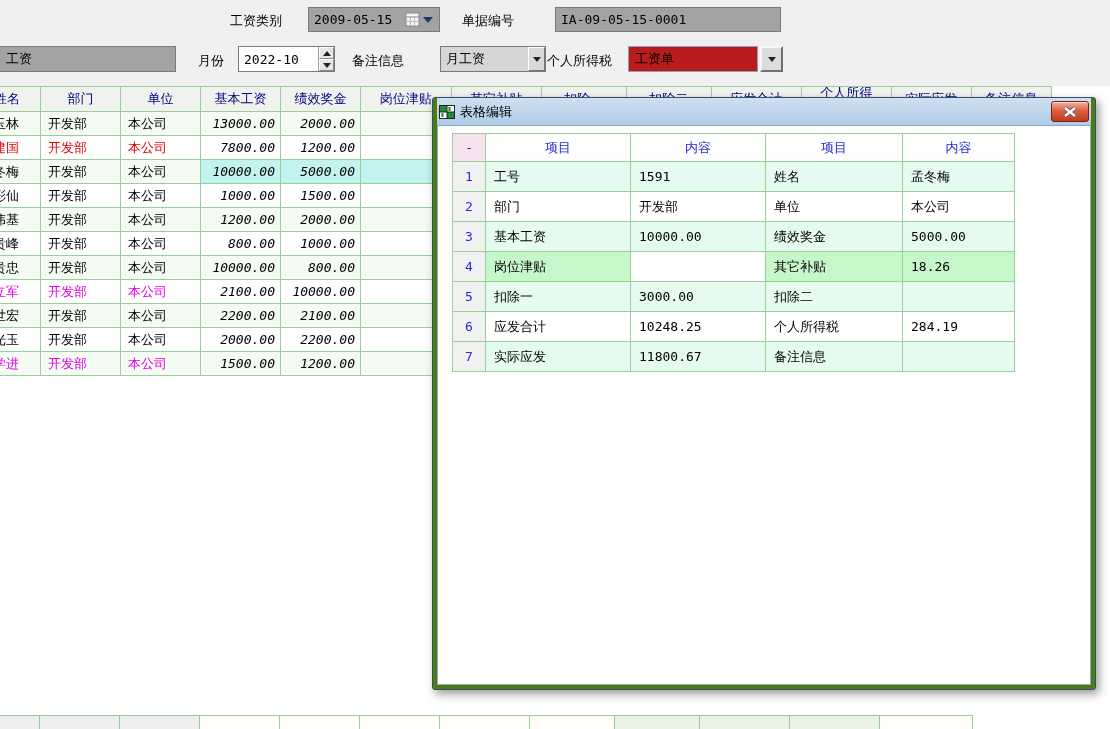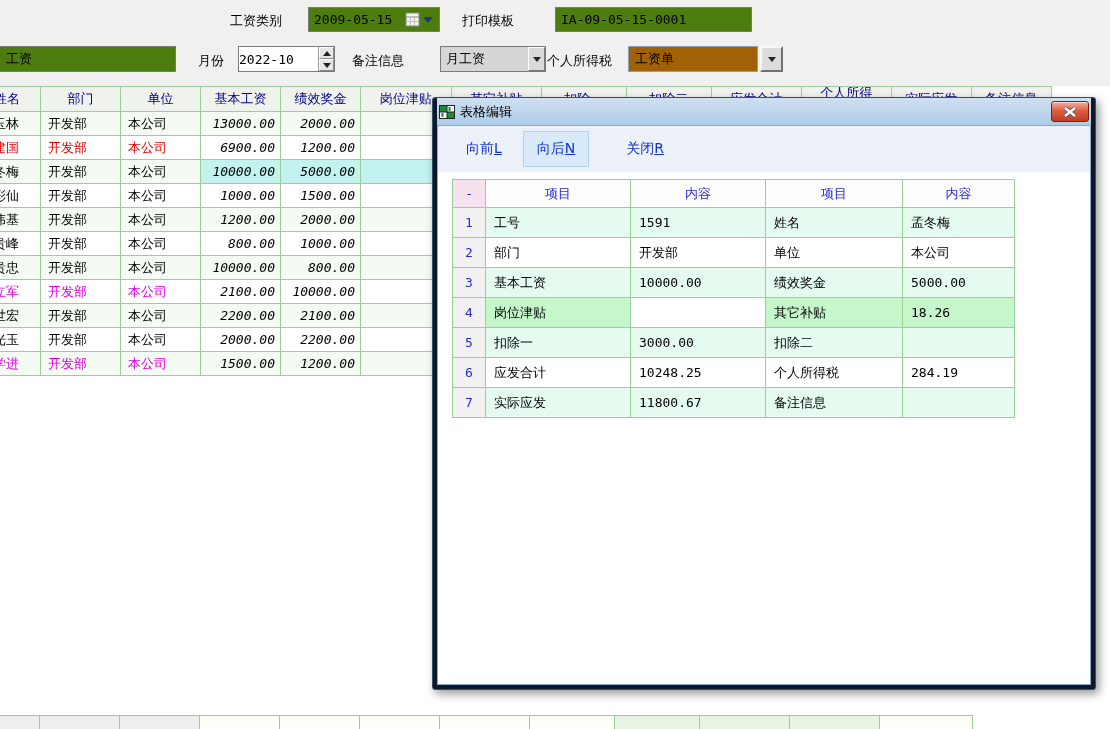--- a/index.html
+++ b/index.html
@@ -6,37 +6,37 @@
   html,body { margin:0; padding:0; }
   body {
     width:1110px; height:729px; position:relative; overflow:hidden;
     background:#f0f0f0; font-family:"DejaVu Sans", sans-serif; font-size:13px; color:#000;
   }
   .mono { font-family:"DejaVu Sans Mono", monospace; }
 
   
   .top-panel { position:absolute; left:0; top:0; width:1110px; height:86px; background:#f0f0f0; }
   .lbl { position:absolute; white-space:nowrap; }
-  .field { position:absolute; background:#4d7c0f; border:1px solid #7a7a7a; display:flex; align-items:center; }
+  .field { position:absolute; background:#a3a3a3; border:1px solid #7a7a7a; display:flex; align-items:center; }
   .field .val { padding-left:5px; white-space:nowrap; overflow:hidden; }
   .cal-icon { margin-left:auto; margin-right:3px; flex:0 0 auto; }
   .dd-tri { width:0; height:0; border-left:5px solid transparent; border-right:5px solid transparent;
             border-top:6px solid #1c3b6e; margin-right:6px; flex:0 0 auto; }
   .spin-box { position:absolute; background:#fff; border:1px solid #7a7a7a; display:flex; }
-  .spin-box .val { flex:1; display:flex; align-items:center; }
+  .spin-box .val { flex:1; padding-left:5px; display:flex; align-items:center; }
   .spin-btns { width:16px; display:flex; flex-direction:column; border-left:1px solid #9a9a9a; }
   .spin-btns span { flex:1; background:#e6e6e6; border:1px solid #fff; border-right-color:#888; border-bottom-color:#888;
                     display:flex; align-items:center; justify-content:center; }
   .tri-up { width:0;height:0;border-left:4px solid transparent;border-right:4px solid transparent;border-bottom:5px solid #222; }
   .tri-dn { width:0;height:0;border-left:4px solid transparent;border-right:4px solid transparent;border-top:5px solid #222; }
   .combo-gray { position:absolute; background:#d6d6d6; border:1px solid #7a7a7a; display:flex; align-items:center; }
   .combo-gray .val { flex:1; padding-left:5px; }
   .combo-btn { width:17px; align-self:stretch; background:#d9d9d9; border:1px solid #fff; border-right-color:#777; border-bottom-color:#777;
                display:flex; align-items:center; justify-content:center; }
-  .combo-blue { position:absolute; background:#a16207; border:1px solid #88a0b8; display:flex; align-items:center; }
+  .combo-blue { position:absolute; background:#b91c1c; border:1px solid #88a0b8; display:flex; align-items:center; }
   .combo-blue .val { padding-left:6px; }
   .btn3d { position:absolute; background:#dcdcdc; border:2px solid #f8f8f8; border-right-color:#707070; border-bottom-color:#707070;
            display:flex; align-items:center; justify-content:center; }
 
   
   .main-area { position:absolute; left:0; top:86px; width:1110px; height:643px; background:#fff; }
   table.sal { border-collapse:collapse; table-layout:fixed; position:absolute; left:-14px; top:0; }
   table.sal th, table.sal td { border:1px solid #9ccc9c; padding:0; overflow:hidden; white-space:nowrap; font-weight:normal; }
   table.sal th { background:#f0f2ee; color:#000080; height:25px; text-align:center; }
   table.sal td { height:24px; }
@@ -48,21 +48,21 @@
   .narrow { width:58px; margin:0 auto; white-space:normal; line-height:12px; }
 
   
   .bottom-strip { position:absolute; left:0; top:629px; height:14px; display:flex; border-top:1px solid #9ccc9c; background:#fff; }
   .bottom-strip div { height:14px; border-right:1px solid #9ccc9c; background:#fffef9; }
   .bottom-strip div.gray  { background:#eeeeee; }
   .bottom-strip div.green { background:#e9f3e3; }
 
   
   .dialog { position:absolute; left:432px; top:97px; width:664px; height:593px;
-            background:#0f172a; border:1px solid #31506e; border-radius:3px;
+            background:#4d7c0f; border:1px solid #31506e; border-radius:3px;
             box-shadow:3px 4px 10px rgba(0,0,0,.4); padding:0 4px 4px; z-index:10; }
   .dlg-titlebar { height:27px; display:flex; align-items:center; padding:0 2px;
                   background:linear-gradient(#cfe0f1,#aecbe8); }
   .dlg-title { margin-left:5px; }
   .dlg-close { margin-left:auto; width:38px; height:21px; border-radius:3px; border:1px solid #7e1f14;
                background:linear-gradient(#f2b3a2, #dd5f43 45%, #c03b22);
                box-shadow:inset 0 1px 0 rgba(255,255,255,.55); display:flex; align-items:center; justify-content:center; }
   .dlg-body { background:#fff; border:1px solid #8aa8c8; height:calc(100% - 27px); }
   .dlg-toolbar { height:46px; background:#edf2fa; display:flex; align-items:center; padding-left:14px; gap:7px; }
   .dlg-toolbar .tbtn { padding:8px 13px; color:#1133cc; font-size:14px; background:transparent; border:1px solid transparent; }
@@ -87,22 +87,22 @@
     <span class="val mono">2009-05-15</span>
     <svg class="cal-icon" width="15" height="15" viewBox="0 0 15 15">
       <rect x="1" y="1" width="13" height="13" fill="#f4f4f4" stroke="#888"></rect>
       <line x1="1" y1="5" x2="14" y2="5" stroke="#888"></line>
         <line x1="5.5" y1="5" x2="5.5" y2="14" stroke="#bbb"></line>
       <line x1="9.5" y1="5" x2="9.5" y2="14" stroke="#bbb"></line>
         <line x1="1" y1="9.5" x2="14" y2="9.5" stroke="#bbb"></line>
     </svg>
     <span class="dd-tri"></span>
   </div>
-  <span class="lbl" style="left:462px; top:12px;">打印模板</span>
-  <div class="field" style="left:555px; top:7px; width:197px; height:25px;">
+  <span class="lbl" style="left:462px; top:12px;">单据编号</span>
+  <div class="field" style="left:555px; top:7px; width:226px; height:25px;">
     <span class="val mono">IA-09-05-15-0001</span>
   </div>
 
   <div class="field" style="left:-4px; top:46px; width:180px; height:26px;">
     <span class="val" style="padding-left:9px;">工资</span>
   </div>
   <span class="lbl" style="left:198px; top:52px;">月份</span>
   <div class="spin-box" style="left:238px; top:46px; width:97px; height:26px;">
     <span class="val mono">2022-10</span>
     <span class="spin-btns">
@@ -179,21 +179,21 @@
           <td></td>
           <td></td>
           <td></td>
           <td></td>
           <td></td>
     </tr>
     <tr>
       <td class="txt name"><span style="color: rgb(230, 0, 0);">建国</span></td>
       <td class="txt" style="color: rgb(230, 0, 0);">开发部</td>
       <td class="txt" style="color: rgb(230, 0, 0);">本公司</td>
-      <td class="num">6900.00</td>
+      <td class="num">7800.00</td>
       <td class="num">1200.00</td>
       <td class="num"></td>
       <td></td>
           <td></td>
           <td></td>
           <td></td>
           <td></td>
           <td></td>
           <td></td>
     </tr>
@@ -366,25 +366,20 @@
     <span class="dlg-close">
       <svg width="12" height="10" viewBox="0 0 12 10">
         <line x1="1" y1="1" x2="11" y2="9" stroke="#555" stroke-width="4"></line>
           <line x1="11" y1="1" x2="1" y2="9" stroke="#555" stroke-width="4"></line>
         <line x1="1" y1="1" x2="11" y2="9" stroke="#fff" stroke-width="2.4"></line>
           <line x1="11" y1="1" x2="1" y2="9" stroke="#fff" stroke-width="2.4"></line>
       </svg>
     </span>
   </div>
   <div class="dlg-body">
-    <div class="dlg-toolbar">
-      <span class="tbtn"><span>向前</span><u>L</u></span>
-      <span class="tbtn active"><span>向后</span><u>N</u></span>
-      <span class="tbtn" style="margin-left:16px;"><span>关闭</span><u>R</u></span>
-    </div>
 
     <table class="dg">
       <colgroup>
           <col style="width:33px">
           <col style="width:145px">
           <col style="width:135px">
           <col style="width:137px">
           <col style="width:112px">
         </colgroup>
       <tbody>

